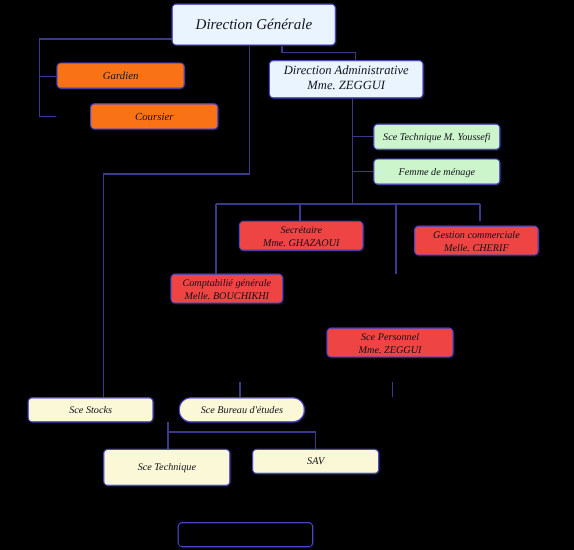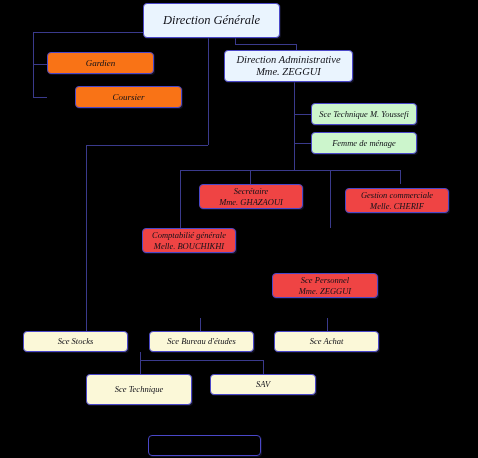--- a/index.html
+++ b/index.html
@@ -148,27 +148,24 @@
 
   <div class="node n-gray" style="left:272px; top:228px; width:106px; height:25px;margin-top:45px;">
     <span class="line1">Sce Personnel</span>
     <span class="line2">Mme. ZEGGUI</span>
   </div>
 
   <div class="node n-cream" style="left:23px; top:331px; width:105px; height:21px;text-align:right;">
     <span class="line1">Sce Stocks</span>
   </div>
 
-  <div class="node n-cream" style="left:149px; top:331px; width:105px; height:21px;">
+  <div class="node n-cream" style="left:149px; top:331px; width:105px; height:21px;border-radius:10px;">
     <span class="line1">Sce Bureau d'études</span>
   </div>
 
-  <div class="node n-cream" style="left:274px; top:331px; width:105px; height:21px;">
-    <span class="line1">Sce Achat</span>
-  </div>
 
   <div class="node n-cream" style="left:86px; top:374px; width:106px; height:31px;">
     <span class="line1">Sce Technique</span>
   </div>
 
   <div class="node n-cream" style="left:210px; top:374px; width:106px; height:21px;">
     <span class="line1">SAV</span>
   </div>
 
   <div class="node n-empty" style="left:148px; top:435px; width:113px; height:21px;">

